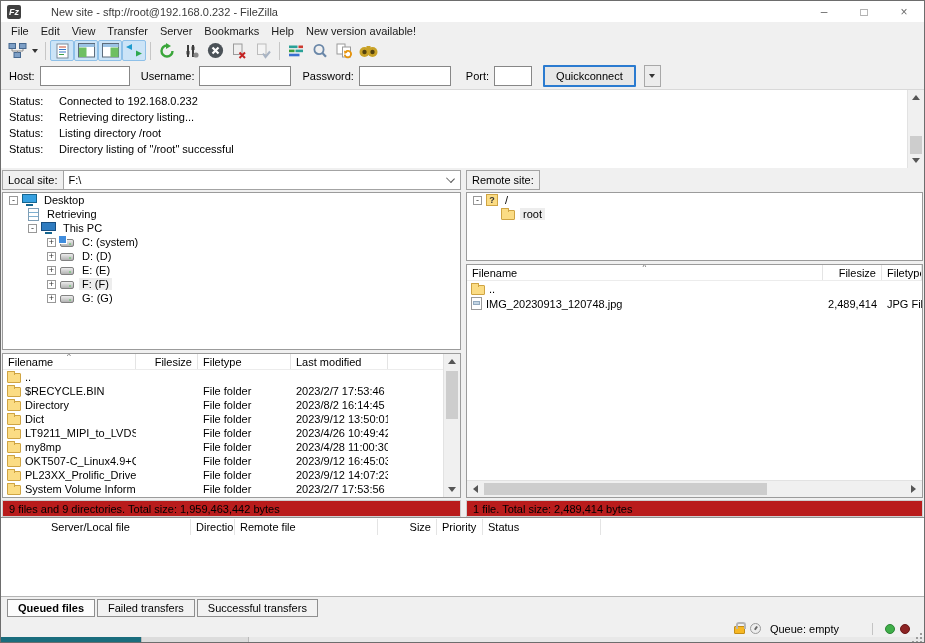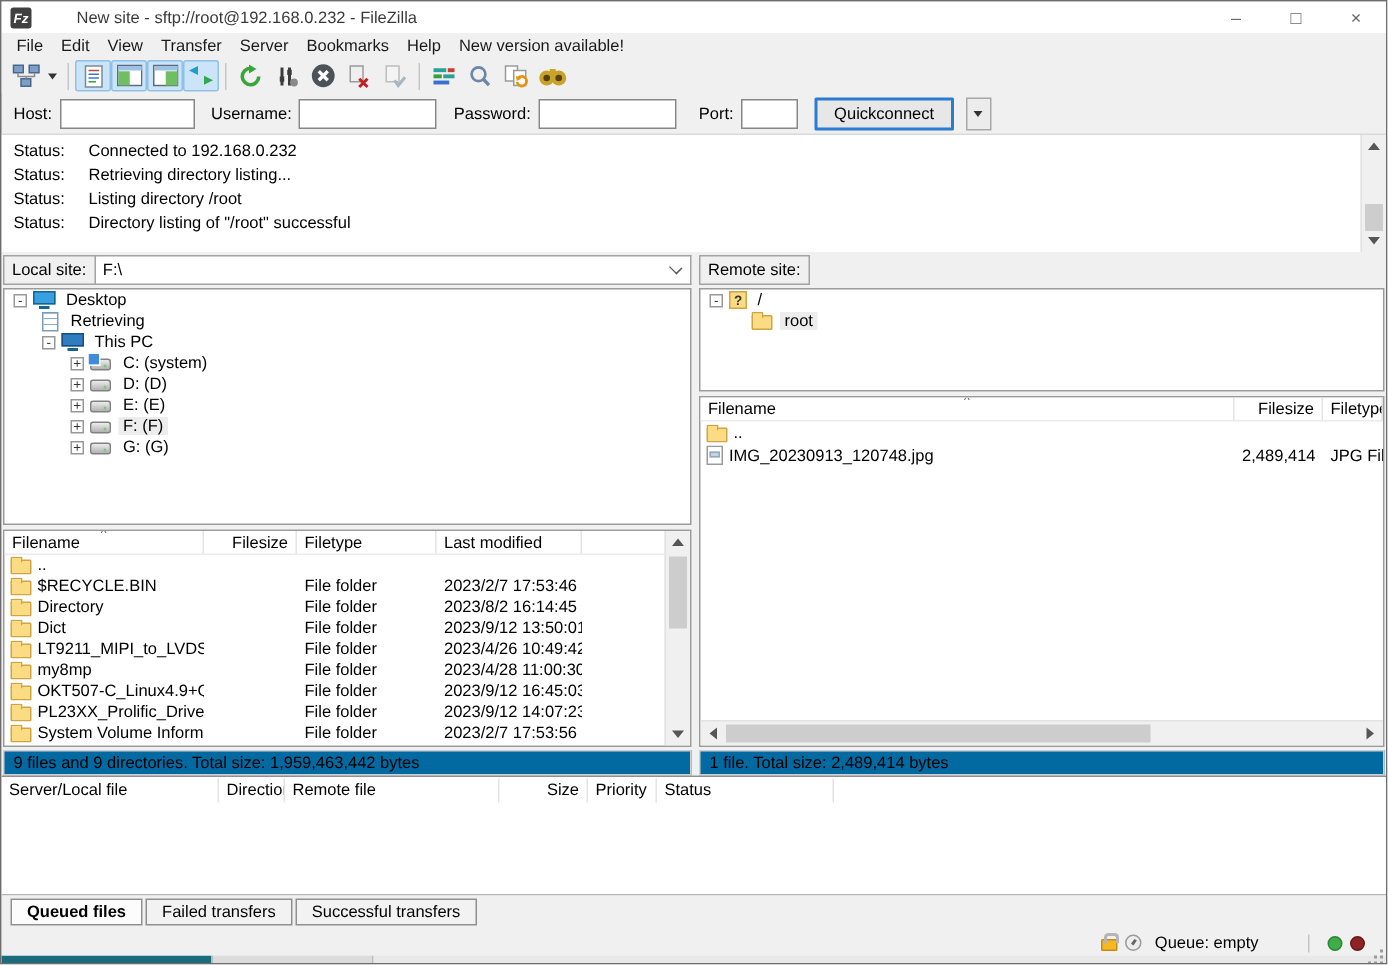--- a/index.html
+++ b/index.html
@@ -81,21 +81,21 @@
   .remote-cols { grid-template-columns:356px 59px 1fr; }
   .hcell { padding:2px 5px 0 5px; border-right:1px solid #e4e4e4; position:relative; white-space:nowrap; overflow:hidden; }
   .hcell.num { text-align:right; }
   .sort-caret { position:absolute; top:-3px; left:50%; transform:translateX(-50%); font-size:8px; color:#555; }
   .list-row { display:grid; height:14px; align-items:center; }
   .cell { padding:0 5px; white-space:nowrap; overflow:hidden; }
   .cell.name { display:flex; align-items:center; gap:4px; padding-left:4px; }
   .cell.num { text-align:right; }
   .local-rows { width:442px; }
 
-  .panel-status { height:17px; background:#0369a1; border:1px solid #cfcfcf; padding:2px 6px 0 6px; white-space:nowrap; flex:none; margin-top:2px; }
+  .panel-status { height:17px; background:#b91c1c; border:1px solid #cfcfcf; padding:2px 6px 0 6px; white-space:nowrap; flex:none; margin-top:2px; }
 
   
   .i-folder { width:14px; height:10px; background:#fbdc84; border:1px solid #cfa443; border-radius:1px; position:relative; margin-top:2px; flex:none; }
   .i-folder::before { content:""; position:absolute; top:-3px; left:-1px; width:6px; height:3px; background:#fbdc84; border:1px solid #cfa443; border-bottom:none; border-radius:1px 1px 0 0; }
   .i-folder-q { width:12px; height:12px; background:#fbdc84; border:1px solid #cfa443; font-weight:bold; font-size:9px; text-align:center; line-height:11px; color:#333; flex:none; margin-right:4px; }
   .i-file-img { width:11px; height:13px; background:#fff; border:1px solid #9a9a9a; position:relative; flex:none; }
   .i-file-img::after { content:""; position:absolute; left:1px; right:1px; top:3px; bottom:4px; background:#c3d4e2; border:1px solid #93aabf; }
   .i-desktop { width:15px; height:12px; position:relative; flex:none; margin-right:4px; }
   .i-desktop .scr { width:15px; height:9px; background:#36a0e0; border:1px solid #15658f; }
   .i-desktop::after { content:""; position:absolute; left:4px; bottom:0; width:7px; height:2px; background:#15658f; }
@@ -104,21 +104,21 @@
             background-image: repeating-linear-gradient(#fff 0 2px, #fff 2px 3px, #7fb0d0 3px 4px); }
   .i-drive { width:14px; height:8px; background:linear-gradient(#ececec,#b2b2b2); border:1px solid #818181; border-radius:2px; position:relative; flex:none; margin-right:5px; margin-top:2px; }
   .i-drive::after { content:""; position:absolute; right:2px; top:2.5px; width:2px; height:2px; background:#79c97d; border-radius:50%; }
   .i-drive.sys::before { content:""; position:absolute; left:-2px; top:-4px; width:7px; height:7px;
             background: linear-gradient(#3f8cdd 0 0) padding-box, #3f8cdd;
             background:#3f8cdd;
             box-shadow: inset 0 0 0 0 #fff; outline:1px solid #fff; }
 
   
   .queue { height:80px; background:#fff; border-top:1px solid #8f8f8f; border-bottom:1px solid #b5b5b5; flex:none; display:flex; flex-direction:column; }
-  .queue-header { display:grid; grid-template-columns:145px 44px 143px 59px 46px 118px 1fr; height:17px; padding-top:1px; flex:none; }
+  .queue-header { display:grid; grid-template-columns:145px 44px 143px 59px 46px 118px 1fr; height:17px; padding-top:1px; flex:none;margin-left:45px; }
 
   
   .tabs { height:23px; background:#f0f0f0; display:flex; align-items:flex-start; padding:2px 0 0 6px; gap:2px; flex:none; }
   .tab { height:18px; padding:2px 10px 0 10px; border:1px solid #8f8f8f; background:#f2f2f2; white-space:nowrap; }
   .tab.active { font-weight:bold; background:#fcfcfc; }
 
   
   .statusbar { height:17px; background:#f0f0f0; display:flex; align-items:center; flex:none; position:relative; padding-right:14px; }
   .sb-spacer { flex:1; }
   .sb-sep { width:1px; height:12px; background:#c4c4c4; margin:0 7px; }

